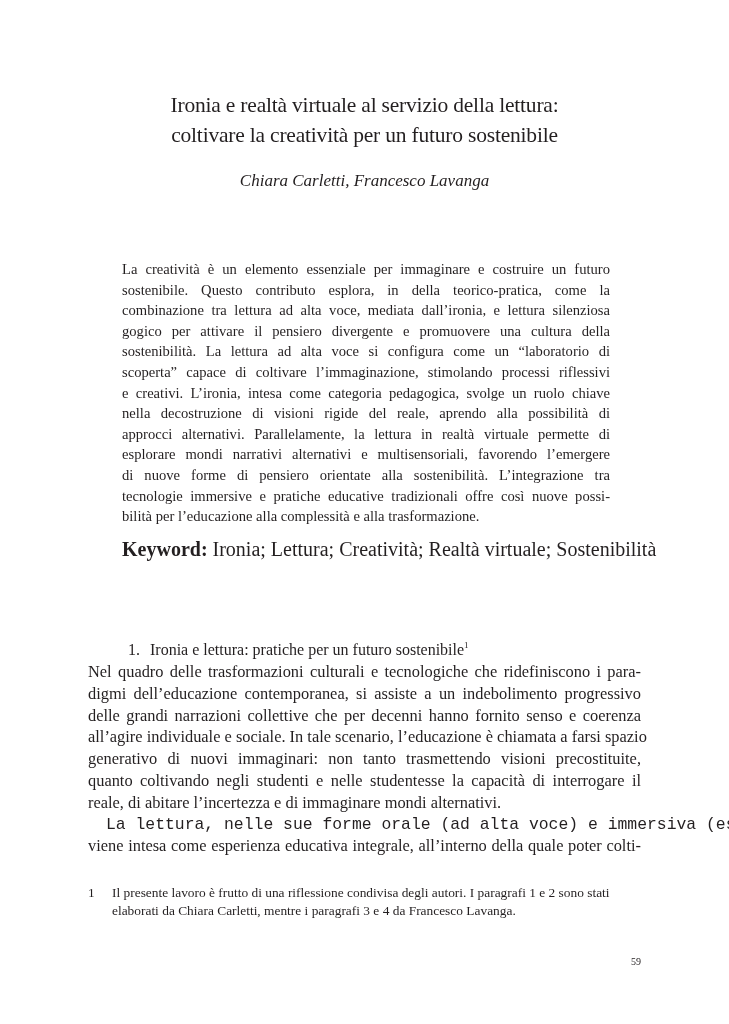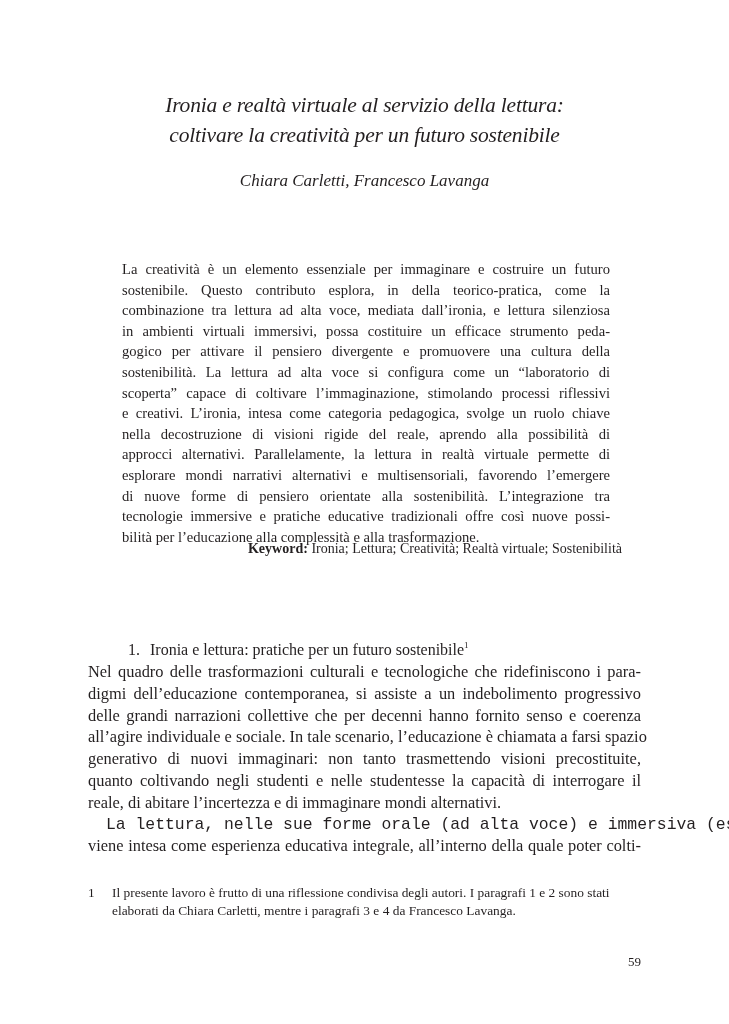--- a/index.html
+++ b/index.html
@@ -6,73 +6,72 @@
     body {
       width: 729px; height: 1024px; position: relative; overflow: hidden;
       font-family: "Liberation Serif", "DejaVu Serif", serif;
       color: #231f20;
     }
     .title {
       position: absolute; left: 0; width: 729px; top: 90px;
       text-align: center; font-size: 21.5px; line-height: 30px;
       letter-spacing: -0.2px;
     }
-    .title div { white-space: nowrap; font-style: italic; }
+    .title div { white-space: nowrap; }
     .authors {
       position: absolute; left: 0; width: 729px; top: 170px;
       text-align: center; font-style: italic; font-size: 17px; line-height: 22px;
     }
     .abstract {
       position: absolute; left: 122px; width: 488px; top: 259px;
       font-size: 14.6px; line-height: 20.6px; text-align: justify;
       hyphens: manual;
     }
     .keywords {
       position: absolute; left: 122px; width: 500px; top: 539px;
-      font-size: 14px; line-height: 20px; white-space: nowrap; text-align: right;
+      font-size: 20px; line-height: 20px; white-space: nowrap; text-align: right;
     }
     .keywords .kw-label { font-weight: bold; }
     .section-heading {
       position: absolute; left: 88px; top: 636px;
       font-size: 16px; line-height: 18px; white-space: nowrap; margin-left: 40px;
     }
     .section-heading .num { display: inline-block; width: 22px; }
     .section-heading sup { font-size: 9px; vertical-align: 7px; }
     .body-text {
       position: absolute; left: 88px; width: 553px; top: 634px;
       font-size: 16.4px; line-height: 21.8px; text-align: justify; margin-top: 27px;
     }
     .footnote {
       position: absolute; left: 88px; width: 560px; top: 884px;
       font-size: 13.4px; line-height: 18px;
     }
     .footnote .fn-num { position: absolute; left: 0; top: 0; }
     .footnote .fn-text { margin-left: 24px; display: block; }
     .page-number {
       position: absolute; right: 88px; top: 952px;
-      font-size: 13px; line-height: 20px;
+      font-size: 10px; line-height: 20px;
     }
     .line { display: block; white-space: nowrap; text-align-last: justify; }
     .line.last { text-align-last: left; }
   </style>
 </head>
 <body>
 
 <div class="title">
   <div>Ironia e realtà virtuale al servizio della lettura:</div>
   <div>coltivare la creatività per un futuro sostenibile</div>
 </div>
 
 <div class="authors">Chiara Carletti, Francesco Lavanga</div>
 
 <div class="abstract">
   <span class="line">La creatività è un elemento essenziale per immaginare e costruire un futuro</span>
   <span class="line">sostenibile. Questo contributo esplora, in della teorico-pratica, come la</span>
   <span class="line">combinazione tra lettura ad alta voce, mediata dall’ironia, e lettura silenziosa</span>
-  <span class="line">in ambienti virtuali immersivi, possa costituire un efficace strumento peda-</span>
   <span class="line">gogico per attivare il pensiero divergente e promuovere una cultura della</span>
   <span class="line">sostenibilità. La lettura ad alta voce si configura come un “laboratorio di</span>
   <span class="line">scoperta” capace di coltivare l’immaginazione, stimolando processi riflessivi</span>
   <span class="line">e creativi. L’ironia, intesa come categoria pedagogica, svolge un ruolo chiave</span>
   <span class="line">nella decostruzione di visioni rigide del reale, aprendo alla possibilità di</span>
   <span class="line">approcci alternativi. Parallelamente, la lettura in realtà virtuale permette di</span>
   <span class="line">esplorare mondi narrativi alternativi e multisensoriali, favorendo l’emergere</span>
   <span class="line">di nuove forme di pensiero orientate alla sostenibilità. L’integrazione tra</span>
   <span class="line">tecnologie immersive e pratiche educative tradizionali offre così nuove possi-</span>
   <span class="line last">bilità per l’educazione alla complessità e alla trasformazione.</span>

